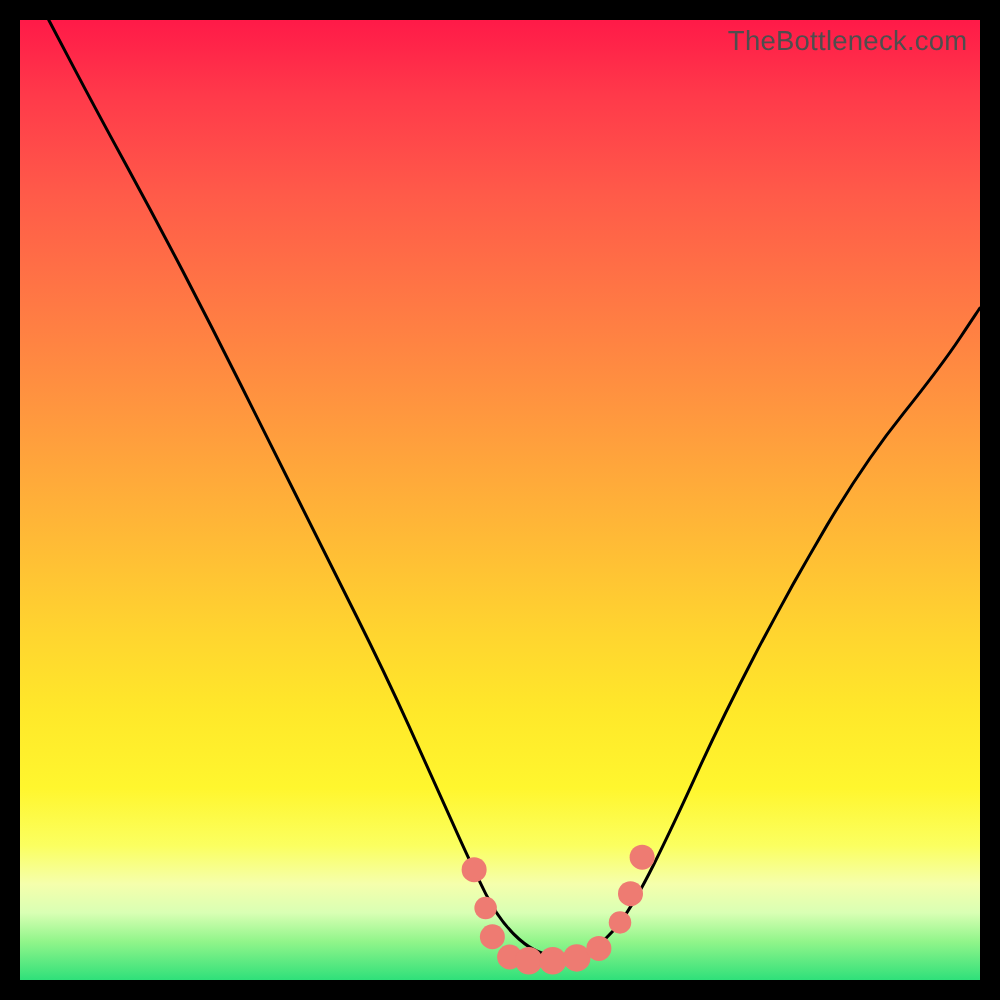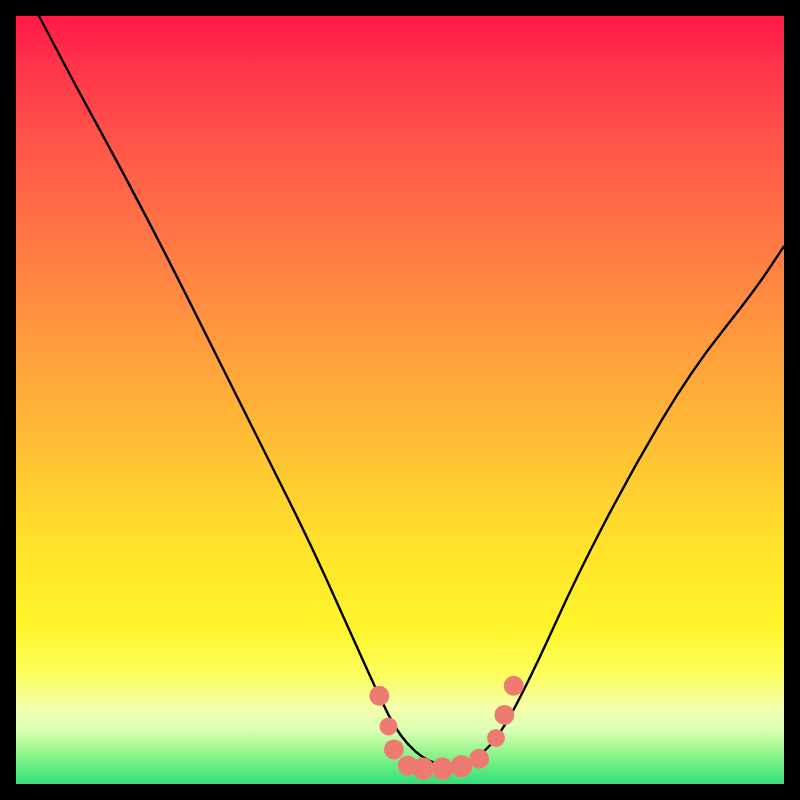--- a/index.html
+++ b/index.html
@@ -58,20 +58,21 @@
     width: 100%;
     height: 100%;
     overflow: visible;
   }
 </style>
 </head>
 <body>
 
 <div class="frame">
   <div class="plot-area">
+    <div class="watermark">TheBottleneck.com</div>
     <svg class="curve" viewBox="0 0 768 768" preserveAspectRatio="none">
       <path id="curve-path" fill="none" stroke="#000000" stroke-width="2.4" stroke-linecap="round" d="M 23.0 0.0 Q 23.0 0.0 42.2 36.5 Q 61.4 73.0 84.5 115.2 Q 107.5 157.4 130.6 201.6 Q 153.6 245.8 176.6 291.8 Q 199.7 337.9 222.7 384.0 Q 245.8 430.1 268.8 476.2 Q 291.8 522.2 311.0 564.5 Q 330.2 606.7 345.6 641.3 Q 361.0 675.8 372.5 698.9 Q 384.0 721.9 399.4 735.4 Q 414.7 748.8 430.1 748.8 Q 445.4 748.8 457.0 743.0 Q 468.5 737.3 480.0 721.9 Q 491.5 706.6 506.9 675.8 Q 522.2 645.1 541.4 602.9 Q 560.6 560.6 587.5 508.8 Q 614.4 457.0 645.1 405.1 Q 675.8 353.3 706.6 314.9 Q 737.3 276.5 752.6 253.4 T 768.0 230.4"></path>
       <g id="marker-group">
           <circle cx="363.3" cy="679.7" r="10" fill="#ee7b72"></circle>
           <circle cx="372.5" cy="710.4" r="9" fill="#ee7b72"></circle>
           <circle cx="377.9" cy="733.4" r="10" fill="#ee7b72"></circle>
           <circle cx="391.7" cy="749.6" r="10" fill="#ee7b72"></circle>
           <circle cx="407.0" cy="752.6" r="11" fill="#ee7b72"></circle>
           <circle cx="426.2" cy="752.6" r="11" fill="#ee7b72"></circle>
           <circle cx="445.4" cy="750.3" r="11" fill="#ee7b72"></circle>

